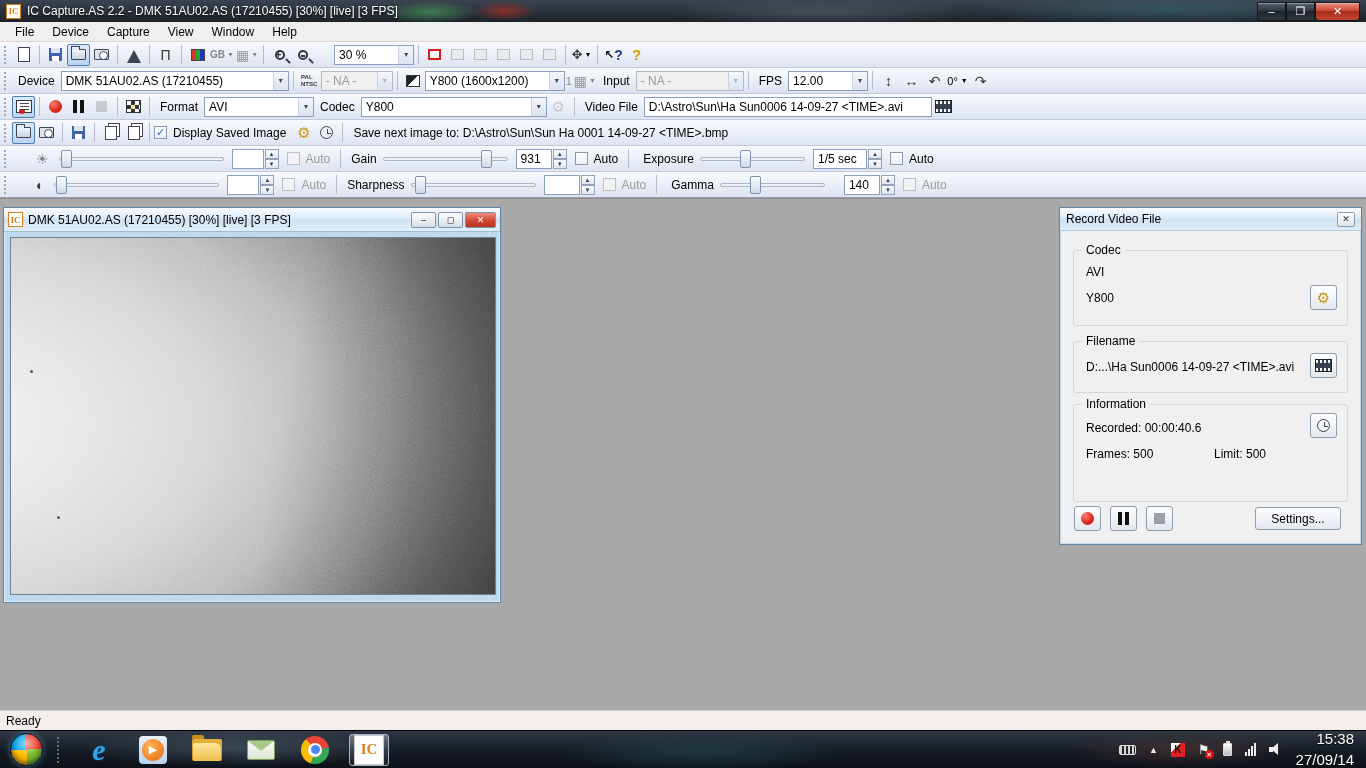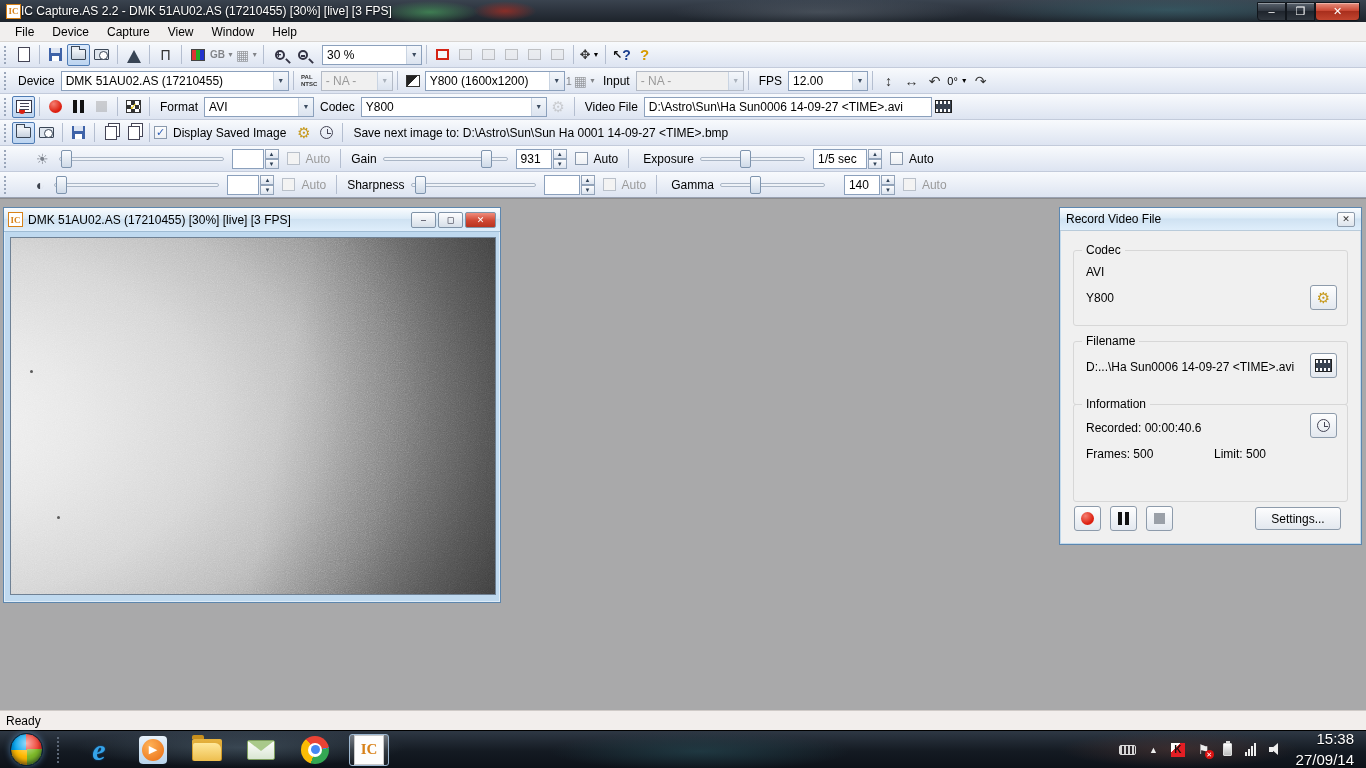--- a/index.html
+++ b/index.html
@@ -7,21 +7,21 @@
 #app{position:absolute;inset:0}
 
 #titlebar{position:absolute;left:0;top:0;width:1366px;height:22px;display:flex;align-items:center;padding:0 6px;
  background:
   radial-gradient(70px 16px at 430px 55%, rgba(70,150,90,.75), rgba(0,0,0,0) 70%),
   radial-gradient(45px 14px at 505px 50%, rgba(160,45,35,.8), rgba(0,0,0,0) 70%),
   radial-gradient(260px 20px at 1170px 45%, rgba(60,110,120,.55), rgba(0,0,0,0) 75%),
   radial-gradient(200px 18px at 820px 55%, rgba(120,130,140,.35), rgba(0,0,0,0) 75%),
   linear-gradient(#3a434f,#1d232b);
  color:#fff}
-#titlebar .apptitle{text-shadow:0 1px 2px #000;white-space:nowrap}
+#titlebar .apptitle{margin-left:6px;text-shadow:0 1px 2px #000;white-space:nowrap}
 .icapp{width:15px;height:15px;background:#fff;border:1px solid #d78219;color:#d78219;font-weight:bold;font-size:9px;display:flex;align-items:center;justify-content:center;font-family:"Liberation Serif",serif}
 #winbtns{margin-left:auto;display:flex}
 .wbtn{width:29px;height:19px;display:flex;align-items:center;justify-content:center;color:#fff;font-size:11px;
  border:1px solid #11161c;background:linear-gradient(#5a636e,#2c333c 50%,#1f252d 50%,#30373f);box-shadow:inset 0 1px 0 rgba(255,255,255,.35)}
 .wbtn.close{background:linear-gradient(#e8907f,#c6402c 50%,#a92f1d 50%,#c2452f);width:45px;border-radius:0 0 4px 4px}
 .wbtn.min{border-radius:0 0 0 4px}
 
 #menubar{position:absolute;left:0;top:22px;width:1366px;height:20px;background:#f1efee;border-bottom:1px solid #d8d5d2;display:flex;align-items:center;padding-left:6px}
 #menubar span{padding:2px 9px}
 
@@ -212,21 +212,21 @@
         <span class="gl">▦</span>
         <span style="font-size:7px;margin-left:2px">▼</span>
       </div>
     <div class="sep"></div>
     <div class="tbtn">
         <span class="mag in"></span>
       </div>
     <div class="tbtn">
         <span class="mag out"></span>
       </div>
-    <div class="combo" style="width:100px;margin-left:8px">
+    <div class="combo" style="width:80px;margin-left:20px">
       <span>30 %</span>
       <span class="arr">▼</span>
     </div>
     <div class="sep"></div>
     <div class="tbtn">
         <span class="roi"></span>
       </div>
     <div class="tbtn dis">
         <span class="grbox"></span>
       </div>
@@ -518,21 +518,21 @@
 
       <div class="group" style="top:42px;height:76px">
         <span class="cap">Codec</span>
         <div style="position:absolute;left:12px;top:14px">AVI</div>
         <div style="position:absolute;left:12px;top:40px">Y800</div>
         <div class="icbtn" style="position:absolute;right:10px;top:34px">
             <span class="gear">⚙</span>
           </div>
       </div>
 
-      <div class="group" style="top:133px;height:64px">
+      <div class="group" style="top:133px;height:52px">
         <span class="cap">Filename</span>
         <div style="position:absolute;left:12px;top:18px;right:48px;white-space:nowrap;overflow:hidden">D:...\Ha Sun0006 14-09-27 &lt;TIME&gt;.avi</div>
         <div class="icbtn" style="position:absolute;right:10px;top:11px">
             <span class="film"></span>
           </div>
       </div>
 
       <div class="group" style="top:196px;height:98px">
         <span class="cap">Information</span>
         <div style="position:absolute;left:12px;top:16px">Recorded: 00:00:40.6</div>

